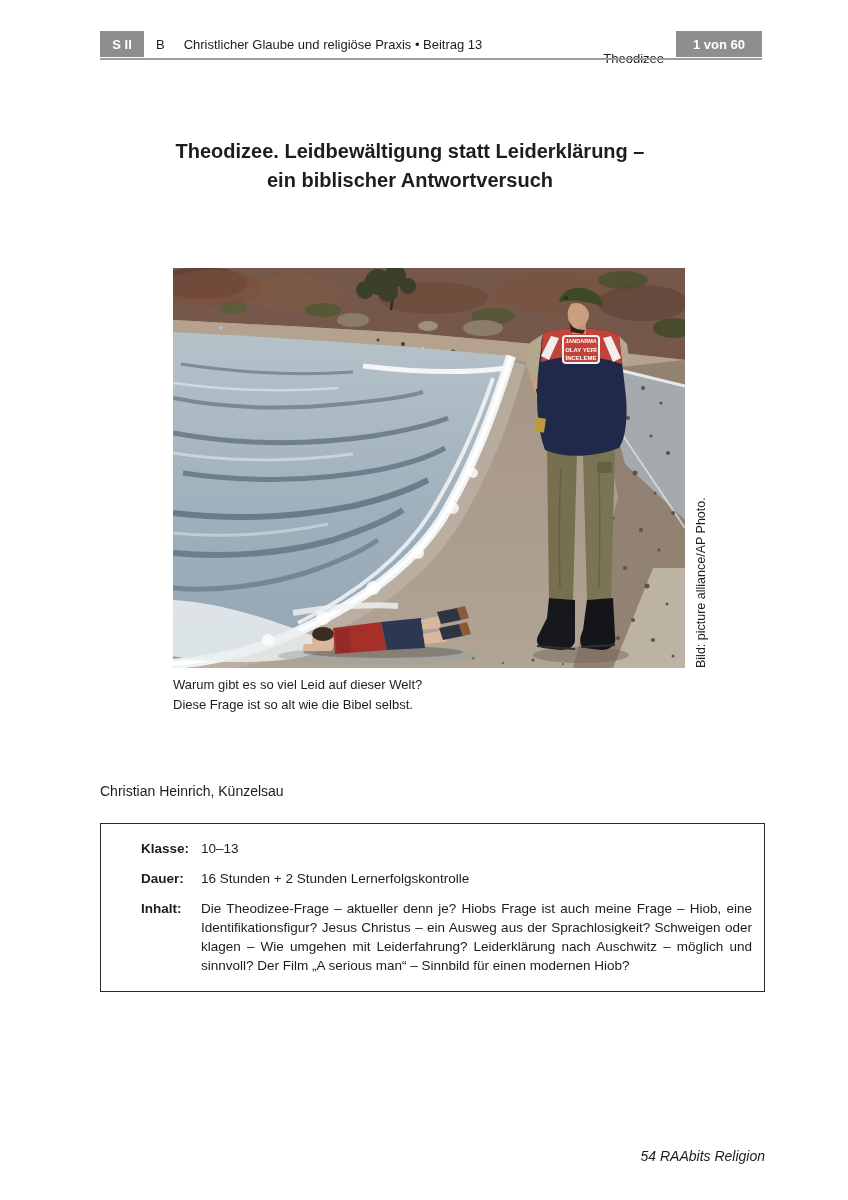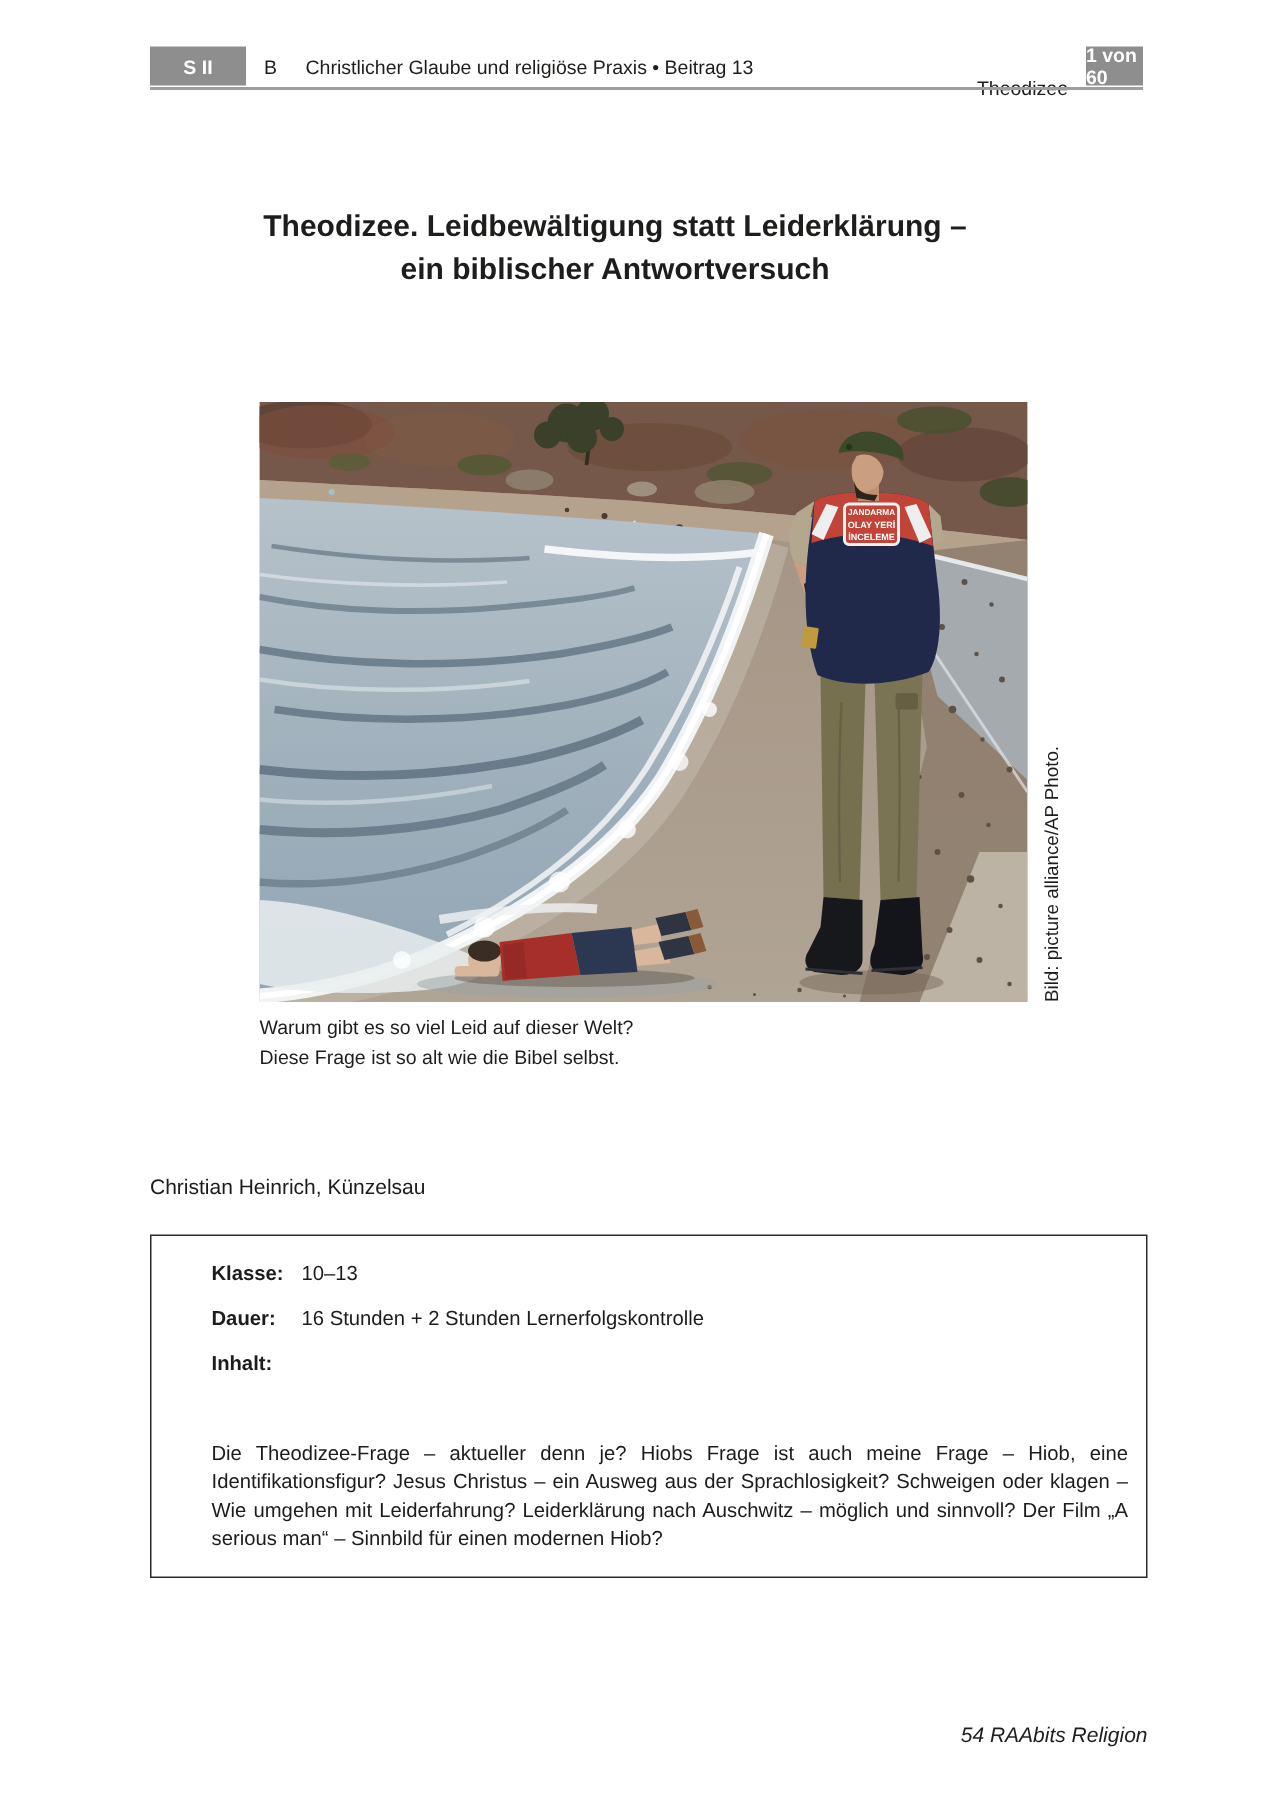--- a/index.html
+++ b/index.html
@@ -11,22 +11,22 @@
   }
   
   .header-bar {
     position:absolute; left:100px; top:31px; width:662px; height:26px;
     display:flex; align-items:stretch;
   }
   .badge {
     background:#8e8e8e; color:#ffffff; font-weight:bold; font-size:13px;
     display:flex; align-items:center; justify-content:center;
   }
-  .badge.level { width:64px; }
-  .badge.pagenum { width:38px; }
+  .badge.level { width:44px; }
+  .badge.pagenum { width:86px; }
   .header-mid {
     flex:1; display:flex; align-items:center; font-size:13px; color:#1d1d1b;
   }
   .header-section-letter { margin-left:12px; }
   .header-series { margin-left:19px; }
   .header-topic { margin-left:auto; margin-right:12px;margin-top:28px; }
   .header-rule {
     position:absolute; left:100px; top:58px; width:662px; height:2px; background:#9e9e9e;
   }
   
@@ -46,21 +46,21 @@
     font-size:13px; line-height:20px; color:#1d1d1b;
   }
   
   .author-line { position:absolute; left:100px; top:783px; font-size:14px; }
   
   .info-box {
     position:absolute; left:100px; top:823px; width:665px;
     border:1.5px solid #2a2a2a; background:#ffffff; padding:15px 12px 16px 12px;
   }
   .info-row { display:flex; margin-bottom:11px; font-size:13.5px; line-height:19px;padding-left:28px; }
-  .info-row:last-child { margin-bottom:0;flex-direction:column; }
+  .info-row:last-child { margin-bottom:0; }
   .info-label { width:60px; flex:0 0 60px; font-weight:bold; }
   .info-value { flex:1; }
   .info-row.justify .info-value { text-align:justify; }
   
   .footer-line {
     position:absolute; right:83px; top:1148px; font-size:14px; font-style:italic;
     color:#1d1d1b;
   }
 </style>
 </head>

